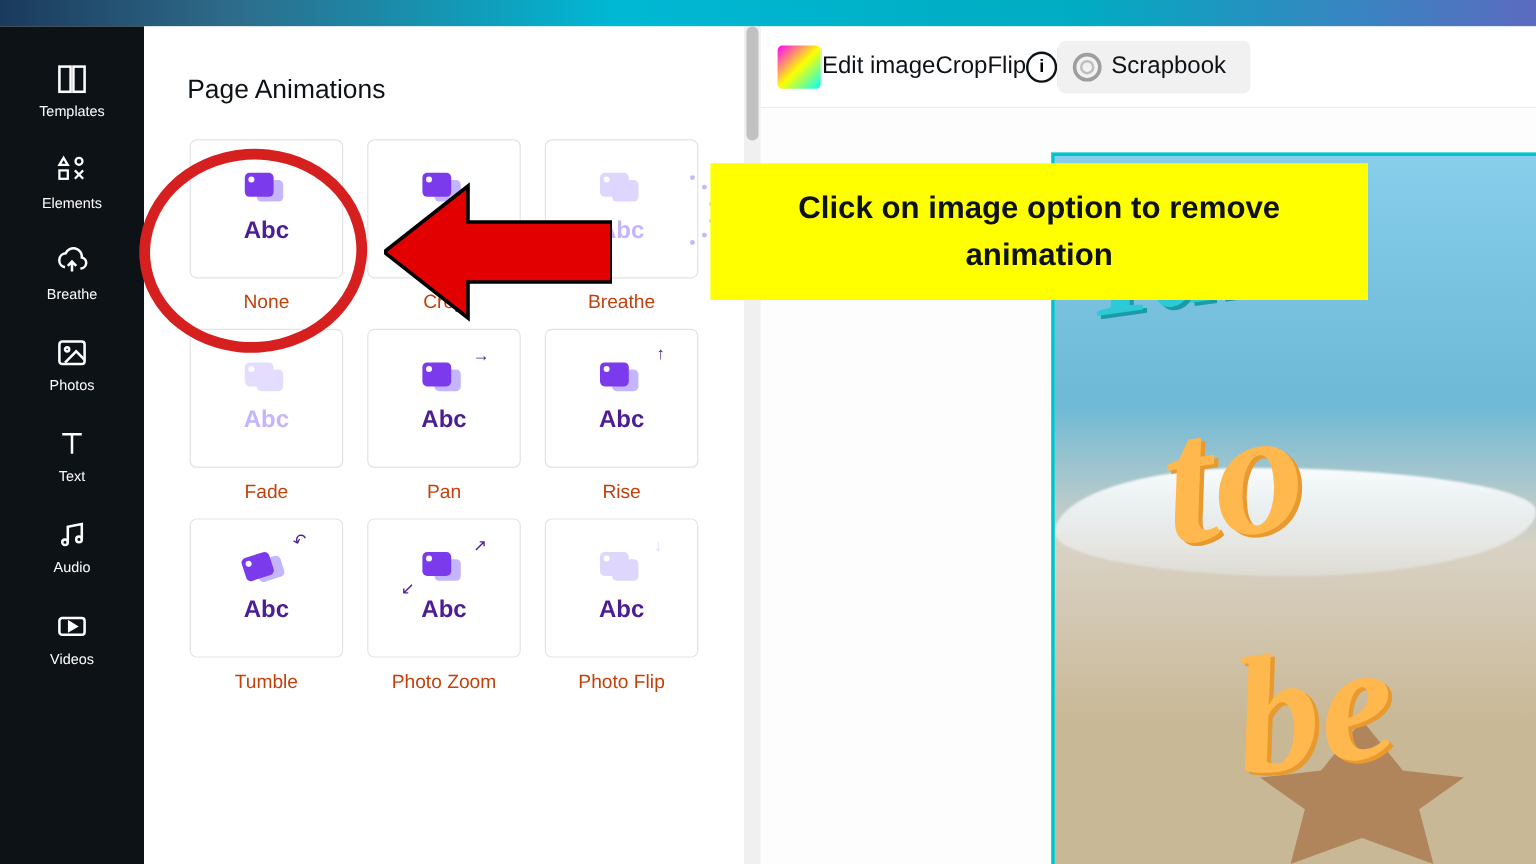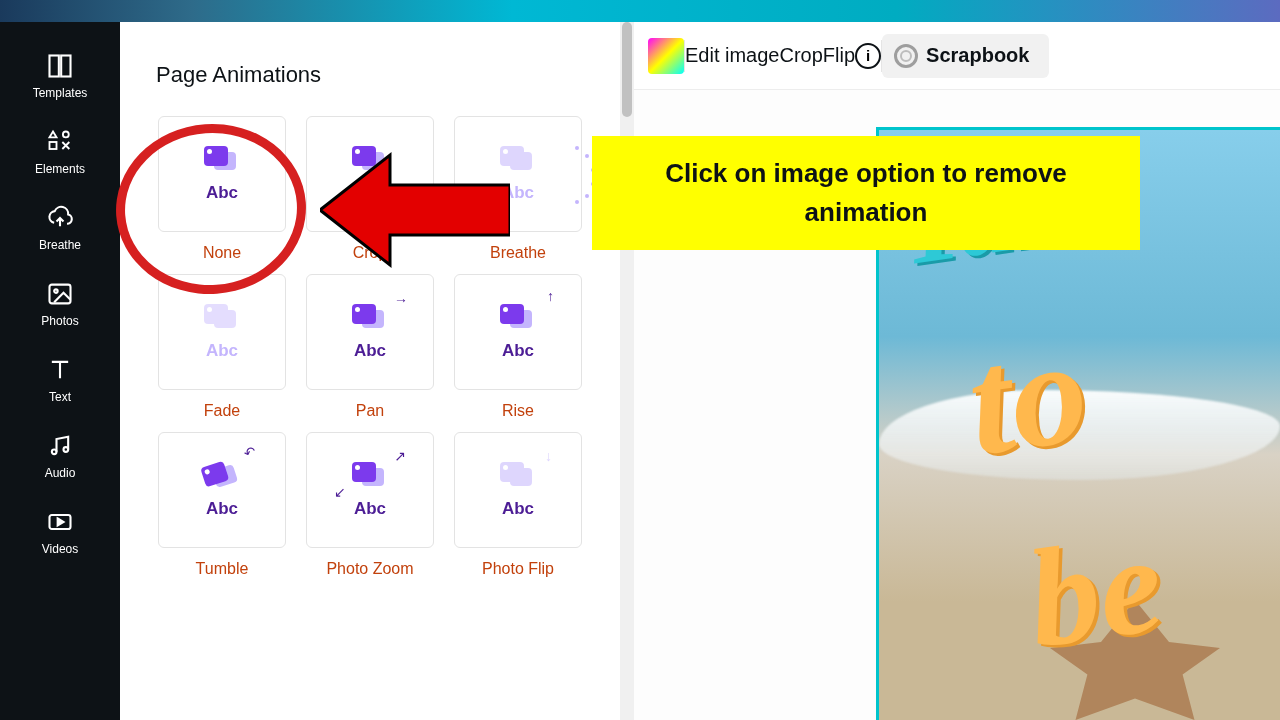--- a/index.html
+++ b/index.html
@@ -12,34 +12,34 @@
     .panel { width: 500px; background: #fff; padding: 40px 36px 0 36px; }
     .panel-title { font-size: 22px; font-weight: 400; color: #0d1216; margin-bottom: 0; }
     .anim-grid { display: grid; grid-template-columns: repeat(3, 1fr); gap: 12px 16px; margin-top: 28px; }
     .anim-cell { display: flex; flex-direction: column; align-items: center; gap: 12px; }
     .anim-card { width: 128px; height: 116px; border: 1px solid #e3e3e3; border-radius: 6px; display: flex; flex-direction: column; align-items: center; justify-content: center; cursor: pointer; background: #fff; position: relative; }
     .anim-label { font-size: 16px; color: #c2410c; }
     .anim-icon { width: 36px; height: 30px; position: relative; margin-bottom: 4px; }
     .anim-icon .img-back { position: absolute; top: 6px; left: 10px; width: 22px; height: 18px; background: #c4b5fd; border-radius: 4px; }
     .anim-icon .img-front { position: absolute; top: 0; left: 0; width: 24px; height: 20px; background: #7c3aed; border-radius: 4px; }
     .anim-icon .img-front::after { content:""; position:absolute; top:3px; left:3px; width:5px; height:5px; background:#fff; border-radius:50%; }
-    .anim-abc { font-size: 17px; font-weight: 600; color: #4c1d95; margin-top: 3px; }
+    .anim-abc { font-size: 20px; font-weight: 600; color: #4c1d95; margin-top: 3px; }
     .anim-abc.faded { color: #c4b5fd; }
     .arrow-line { position:absolute; font-size:14px; color:#4c1d95; }
     .circles-right { position:absolute; right:-18px; top:50%; transform:translateY(-50%); width:24px; height:60px; }
     .circles-right span { position:absolute; width:4px; height:4px; background:#c4b5fd; border-radius:50%; }
     .scroll-col { width: 14px; background: #f0f0f0; position: relative; }
     .scroll-thumb { position:absolute; top:0; left:2px; width:10px; height:95px; background:#c1c1c1; border-radius:5px; }
     .canvas-area { flex: 1; background: #fff; position: relative; }
     .toolbar { height: 68px; border-bottom: 1px solid #ededed; display: flex; align-items: center; padding: 0 14px; }
     .color-swatch { width: 36px; height: 36px; border-radius: 4px; background: linear-gradient(135deg, #ff00ff, #ffff00 50%, #00ffff); cursor:pointer; }
     .toolbar-item { font-size: 20px; color: #0d1216; cursor: pointer; }
     .toolbar-divider { width: 1px; height: 32px; background: #e5e5e5; }
     .info-icon { width:26px; height:26px; border:2px solid #0d1216; border-radius:50%; display:flex; align-items:center; justify-content:center; font-size:15px; font-weight:600; cursor:pointer; }
-    .scrapbook-btn { height: 44px; padding: 0 20px 0 12px; background:#f1f1f1; border-radius:6px; display:flex; align-items:center; gap:8px; cursor:pointer;font-weight:bold; }
+    .scrapbook-btn { height: 44px; padding: 0 20px 0 12px; background:#f1f1f1; border-radius:6px; display:flex; align-items:center; gap:8px; cursor:pointer; }
     .scrapbook-ring { width:24px; height:24px; border:3px solid #9e9e9e; border-radius:50%; position:relative; }
     .scrapbook-ring::after { content:""; position:absolute; inset:3px; border:2px solid #bdbdbd; border-radius:50%; }
     .scrapbook-text { font-size:20px; color:#0d1216; }
     .design-stage { position:absolute; top:68px; right:0; bottom:0; left:0; background:#fdfdfd; padding:28px 0 0 0; }
     .design-frame { position:absolute; left:245px; top:40px; right:0; bottom:0; outline:3px solid #00c4cc; background:linear-gradient(180deg,#87ceeb 0%, #6db9d6 35%, #d9d2c5 55%, #c9b896 80%); overflow:hidden; }
     .wave { position:absolute; left:0; right:0; top:44%; height:90px; background:linear-gradient(180deg, rgba(255,255,255,0.95), rgba(230,240,245,0.4)); border-radius:40% 60% 50% 50% / 60% 40% 60% 40%; filter:blur(1px); }
     .starfish { position:absolute; bottom:0; right:60px; width:170px; height:120px; background:#b0855c; clip-path: polygon(50% 0, 70% 35%, 100% 40%, 78% 62%, 85% 100%, 50% 82%, 15% 100%, 22% 62%, 0 40%, 30% 35%); }
     .script-text { position:absolute; font-family: "Brush Script MT", cursive; font-weight:700; font-style:italic; transform:rotate(-8deg); }
     .script1 { top:20px; left:20px; font-size:110px; color:#2dc9d6; text-shadow: 3px 3px 0 #1a9ba8; }
     .script2 { top:180px; left:90px; font-size:150px; color:#ffb84d; text-shadow: 3px 3px 0 #e89a2e; }

